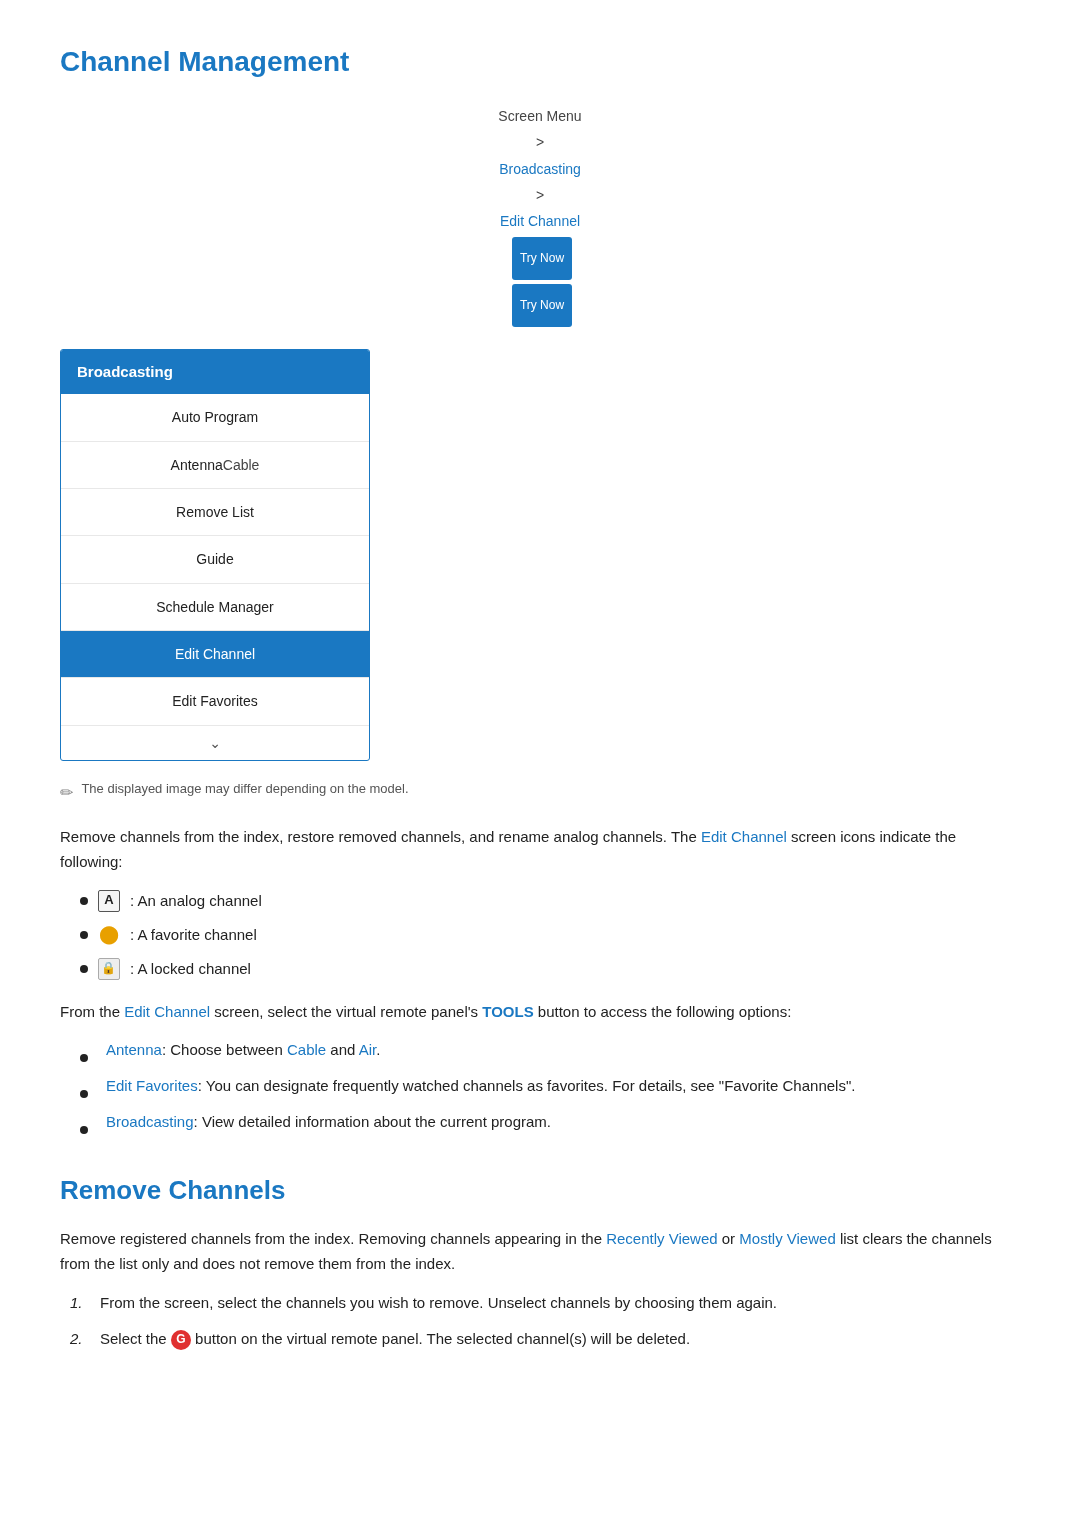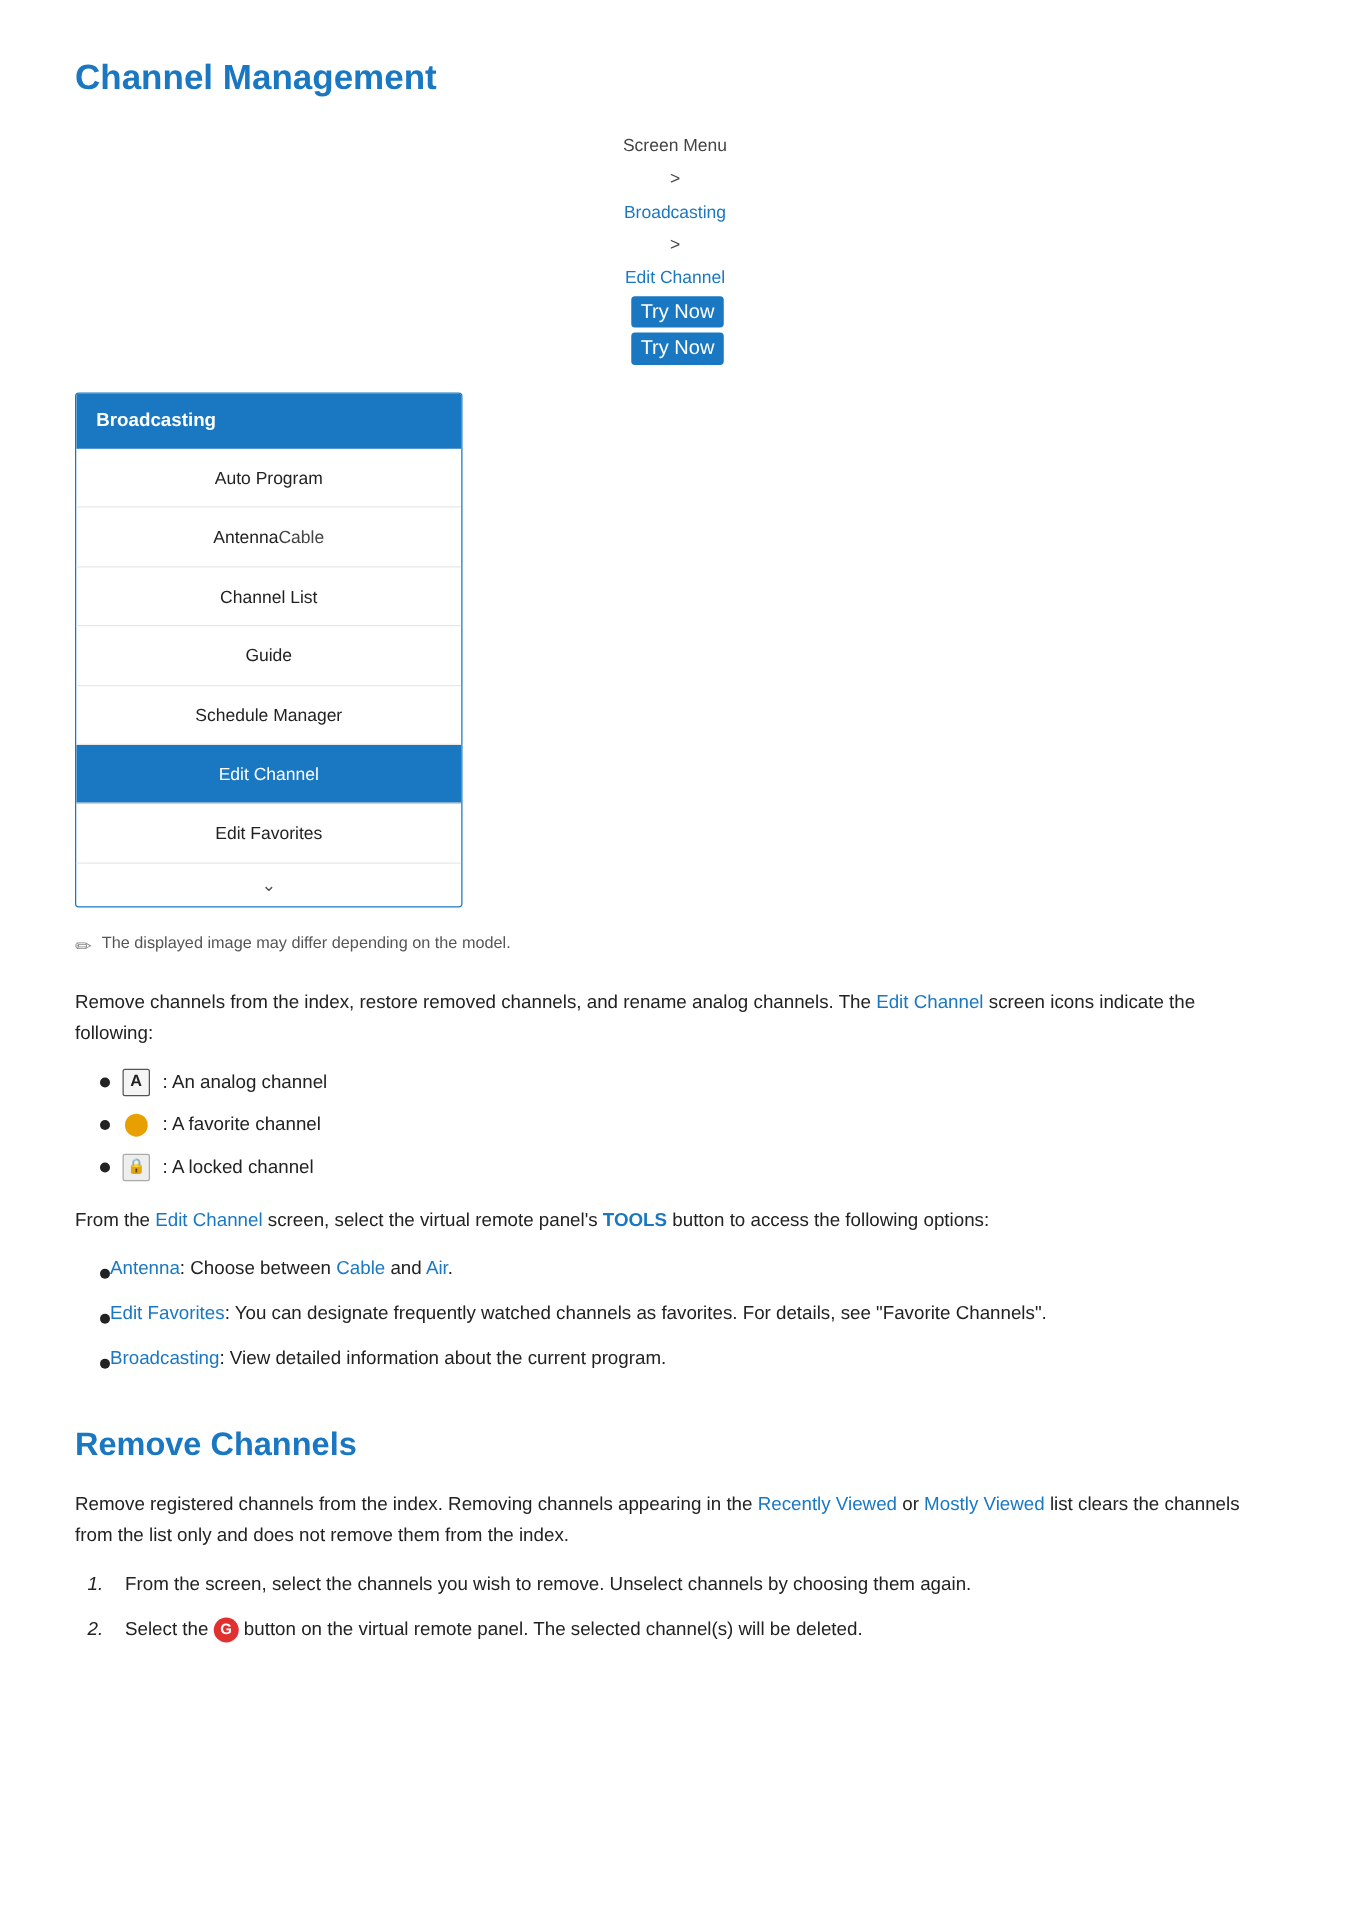--- a/index.html
+++ b/index.html
@@ -34,22 +34,22 @@
       color: #1a78c2;
       text-decoration: none;
     }
     .breadcrumb .separator {
       color: #444;
       margin: 0 2px;
     }
     .try-now-badge {
       background: #1a78c2;
       color: #fff;
-      font-size: 16px;
-      padding: 0 8px;
+      font-size: 12px;
+      padding: 12px 8px;
       border-radius: 3px;
       margin-left: 4px;
       display: inline-block;
     }
 
     
     .menu-box {
       border: 1.5px solid #1a78c2;
       border-radius: 3px;
       width: 310px;
@@ -178,22 +178,22 @@
       color: #555;
     }
 
     
     .options-list {
       list-style: none;
       margin: 8px 0 16px 20px;
     }
     .options-list li {
       display: flex;
-      align-items: center;
-      gap: 0;
+      align-items: flex-end;
+      gap: 18px;
       margin-bottom: 12px;
       font-size: 15px;
       line-height: 1.6;
     }
     .options-list .bullet-dot {
       margin-top: 8px;
     }
     .option-label {
       color: #1a78c2;
     }
@@ -257,21 +257,21 @@
 <div class="menu-box">
   <div class="menu-header">Broadcasting</div>
   <div class="menu-item">
     <span>Auto Program</span>
   </div>
   <div class="menu-item">
     <span>Antenna</span>
     <span class="value">Cable</span>
   </div>
   <div class="menu-item">
-    <span>Channel List</span>
+    <span>Remove List</span>
   </div>
   <div class="menu-item">
     <span>Guide</span>
   </div>
   <div class="menu-item">
     <span>Schedule Manager</span>
   </div>
   <div class="menu-item active">
     <span>Edit Channel</span>
   </div>

